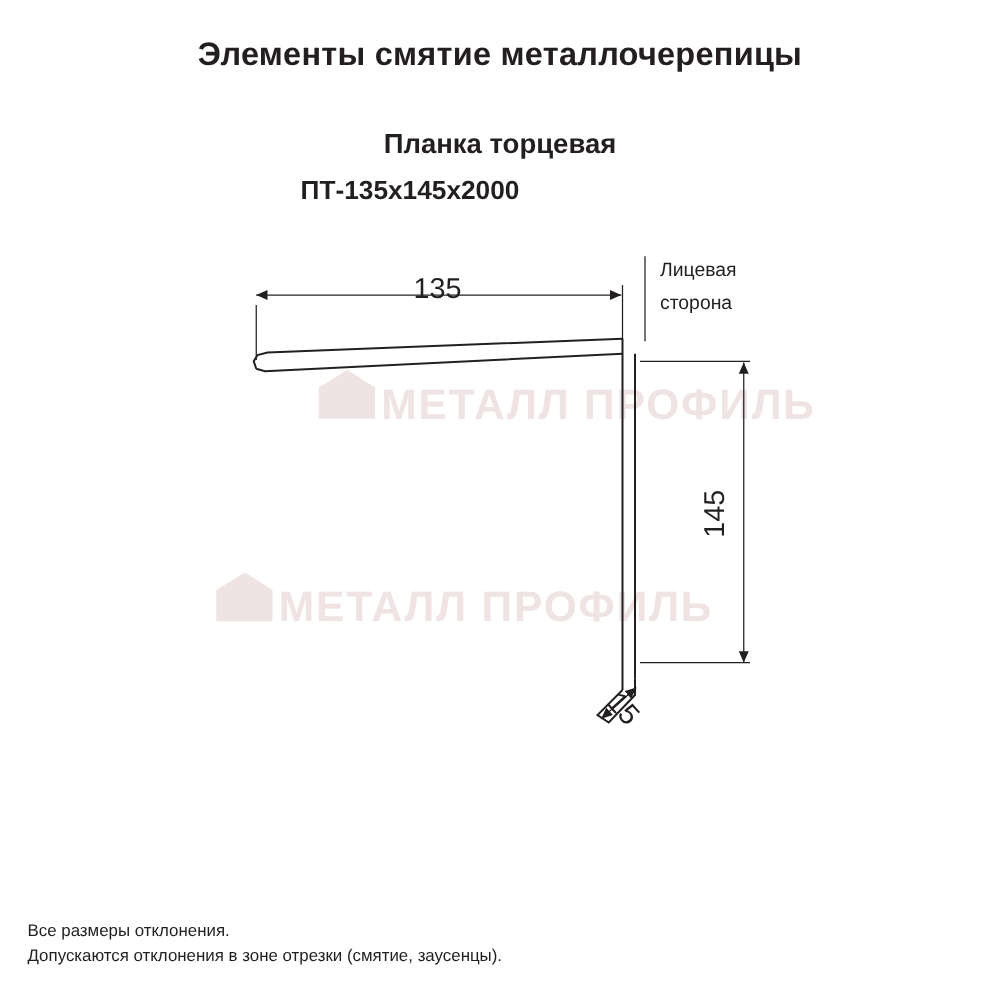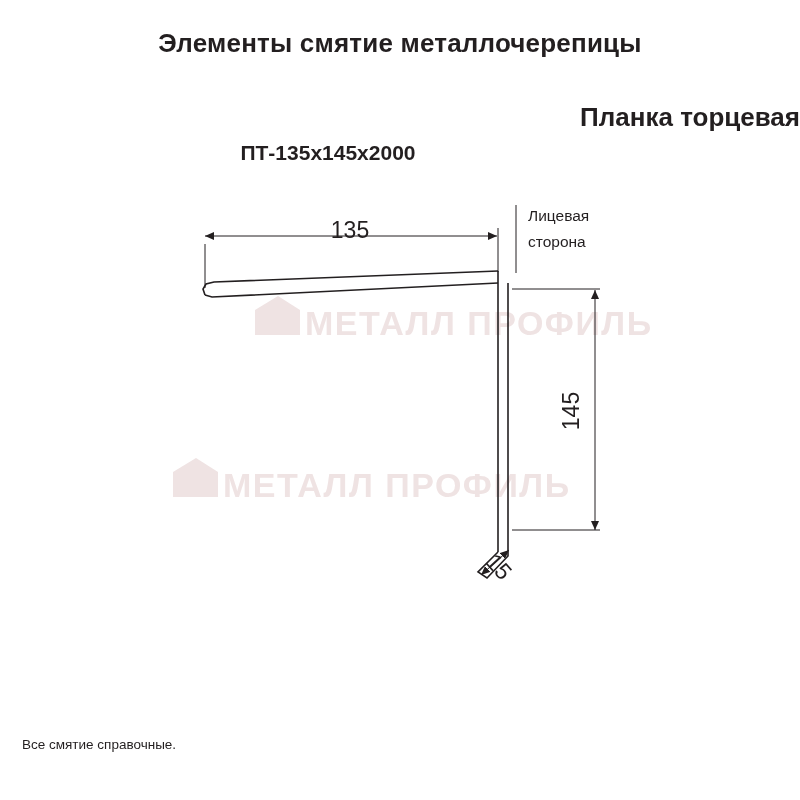--- a/index.html
+++ b/index.html
@@ -29,22 +29,22 @@
     text-align: center;
     font-size: 26px;
     font-weight: bold;
     letter-spacing: 0.2px;
   }
   .subtitle {
     position: absolute;
     left: 0;
     top: 102px;
     width: 800px;
-    text-align: right;
-    font-size: 26px;
+    text-align: center;
+    font-size: 22px;
     font-weight: bold;
   }
   .code {
     position: absolute;
     left: 0;
     top: 141px;
     width: 656px;
     text-align: center;
     font-size: 21px;
     font-weight: bold;
@@ -136,16 +136,17 @@
     <text x="493" y="572" text-anchor="middle" font-size="23" font-family="Liberation Sans, sans-serif" fill="#231f20" transform="rotate(48 493 572)">15</text>
 
     <g stroke="#231f20" stroke-width="1" fill="none">
       <line x1="516" y1="205" x2="516" y2="273"></line>
     </g>
     <text x="528" y="221" font-size="15.5" font-family="Liberation Sans, sans-serif" fill="#231f20">Лицевая</text>
     <text x="528" y="247" font-size="15.5" font-family="Liberation Sans, sans-serif" fill="#231f20">сторона</text>
   </svg>
 
   <div class="footnotes">
-    <div>Все смятие справочные.</div>
+    <div>Все размеры отклонения.</div>
+    <div>Допускаются отклонения в зоне отрезки (смятие, заусенцы).</div>
   </div>
 
 </div>
 
 </body></html>

